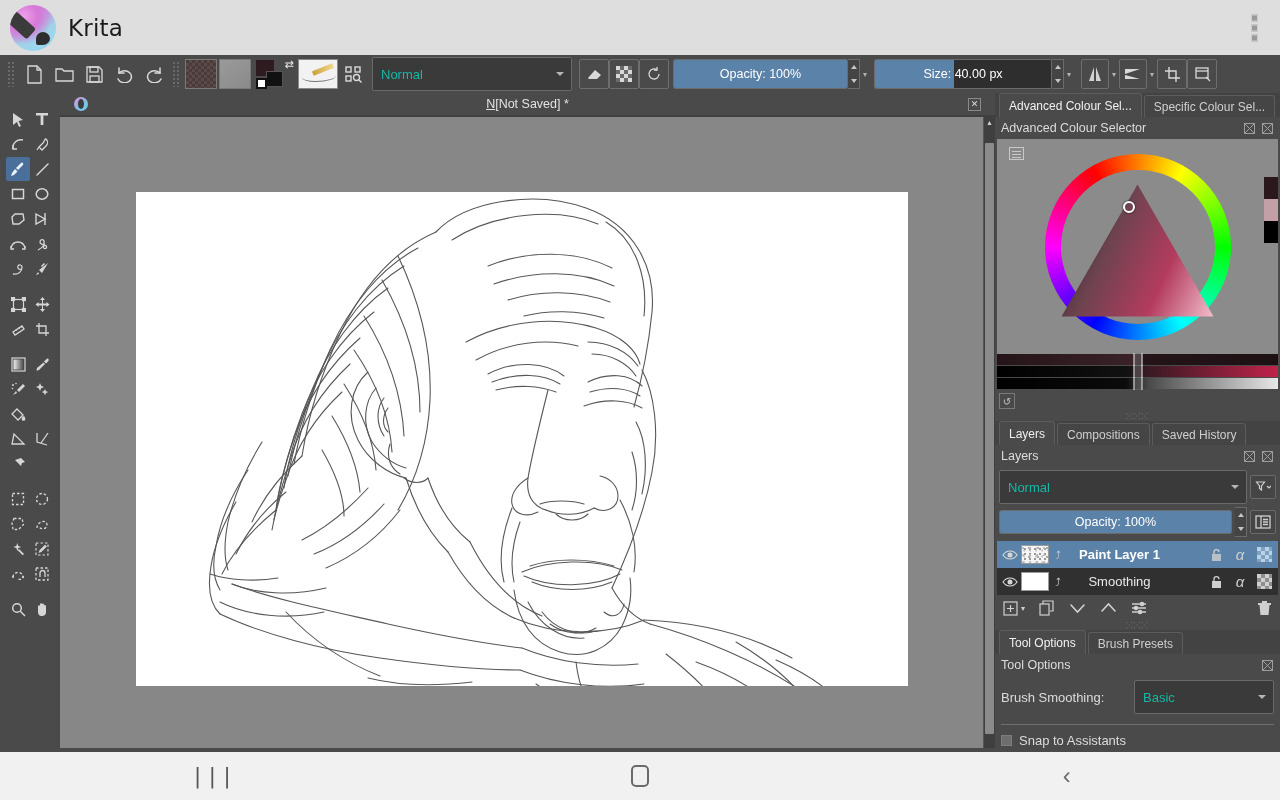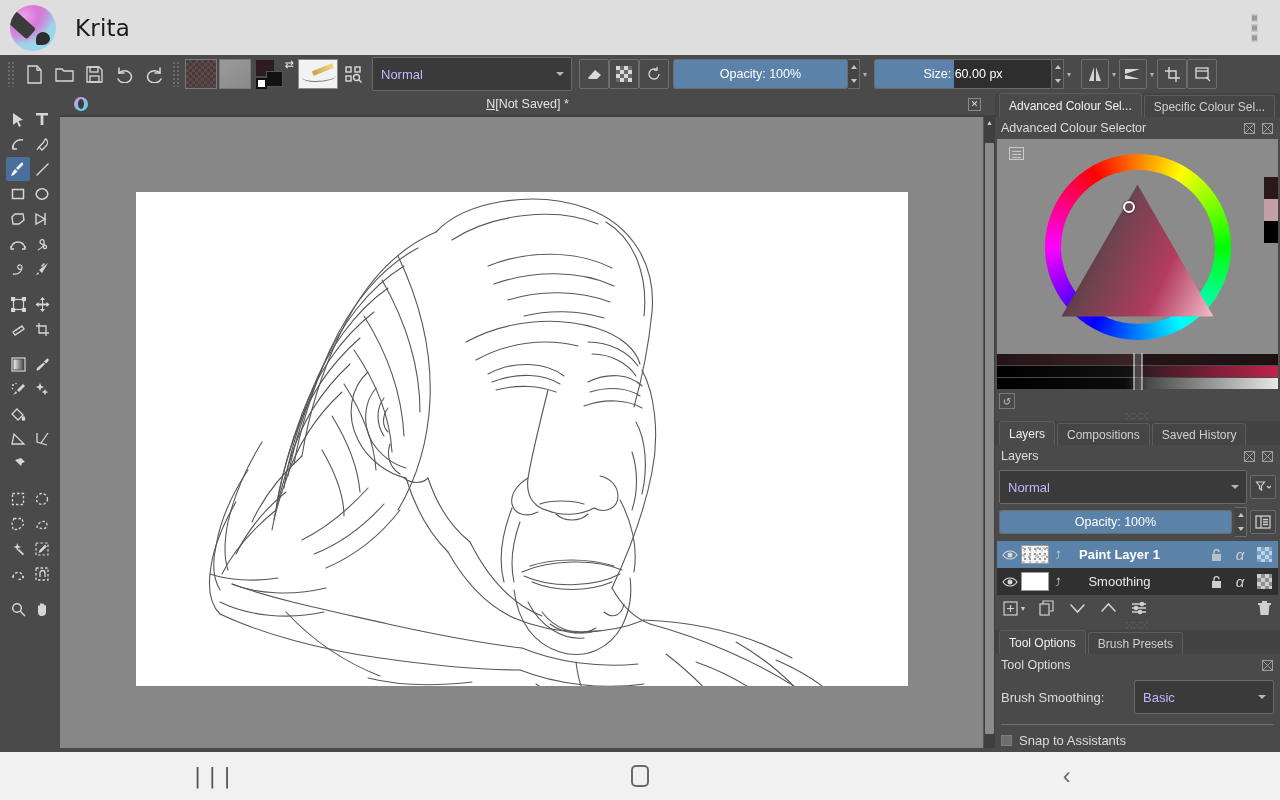--- a/index.html
+++ b/index.html
@@ -19,21 +19,21 @@
   .krita-logo{ width:46px; height:46px; border-radius:50%;
     background:
       radial-gradient(circle at 30% 25%, #f0a0e8 0%, #d678d8 30%, transparent 60%),
       linear-gradient(150deg,#f3a8e6 0%, #d77ad6 25%, #9fd3e8 62%, #9ad8ef 80%, #7fc6e8 100%);
     position:relative; overflow:hidden; flex:none;
   }
   .krita-logo::before{ content:""; position:absolute; left:6px; top:6px; width:27px; height:14px;
     background:#3b3b3b; border-radius:3px; transform:rotate(42deg); transform-origin:left top;}
   .krita-logo::after{ content:""; position:absolute; left:26px; top:27px; width:14px; height:13px;
     background:#2e2e2e; border-radius:50% 50% 50% 20%; }
-  .krita-word{ margin-left:19px; font-size:23px; color:#1a1a1a; font-family:"DejaVu Sans", sans-serif; letter-spacing:.2px;}
+  .krita-word{ margin-left:12px; font-size:23px; color:#1a1a1a; font-family:"DejaVu Sans", sans-serif; letter-spacing:.2px;}
   .overflow-menu{ position:absolute; right:22px; top:50%; transform:translateY(-50%);
     display:flex; flex-direction:column; gap:3px; cursor:pointer; }
   .overflow-menu i{ display:block; width:7px; height:7px; background:#9a9a9a; border:1px solid #cfcfcf;}
 
   
   .toolbar{
     position:absolute; left:0; top:55px; width:1280px; height:38px;
     background:#4a4a4a; display:flex; align-items:center; padding:0 4px; gap:0;
   }
   .tb-grip{ width:9px; height:26px; flex:none; margin:0 3px;
@@ -61,21 +61,21 @@
 
   .brush-preset{ width:40px; height:30px; flex:none; border:1px solid #8a8a8a; background:#f2f2f2;
      position:relative; overflow:hidden; cursor:pointer;}
   .brush-preset .stroke{ position:absolute; left:3px; bottom:6px; width:34px; height:11px;
      border-bottom:1.5px solid #777; border-radius:0 0 60% 40%; }
   .brush-preset .pen{ position:absolute; right:3px; top:7px; width:22px; height:5px;
      background:linear-gradient(90deg,#caa23c,#f0d88a); transform:rotate(-22deg); border-radius:1px;}
 
   .combo{
     height:28px; background:#3a3a3a; border:1px solid #6a6a6a; border-radius:2px;
-    display:flex; align-items:center; padding:16px 8px; color:#c4b5fd; cursor:pointer; position:relative;
+    display:flex; align-items:center; padding:16px 8px; color:#14b8a6; cursor:pointer; position:relative;
   }
   .combo .caret{ position:absolute; right:7px; top:50%; transform:translateY(-50%);
      border-left:4px solid transparent; border-right:4px solid transparent; border-top:4px solid #b5b5b5;}
   #blend-combo{ width:200px; margin-left:4px;}
 
   .slider-group{ display:flex; align-items:stretch; height:30px; margin-left:4px; flex:none;}
   .krita-slider{
     position:relative; height:30px; background:#2e2e2e; border:1px solid #6b6b6b; border-radius:2px;
     overflow:hidden; cursor:pointer; display:flex; align-items:center; justify-content:center;
   }
@@ -353,21 +353,21 @@
       <div class="spin">
           <i class="up"></i>
           <i class="dn"></i>
         </div>
       <div class="mini-caret">▾</div>
     </div>
 
     <div class="slider-group">
       <div class="krita-slider" style="width:178px">
         <div class="fill" id="size-fill" style="width: 45%;"></div>
-        <div class="lbl">Size: 60.00 px</div>
+        <div class="lbl">Size: 40.00 px</div>
       </div>
       <div class="spin">
           <i class="up"></i>
           <i class="dn"></i>
         </div>
       <div class="mini-caret">▾</div>
     </div>
 
     <div class="tb-sep"></div>
     <div class="tb-btn" style="border-color:#6e6e6e;width:28px">

